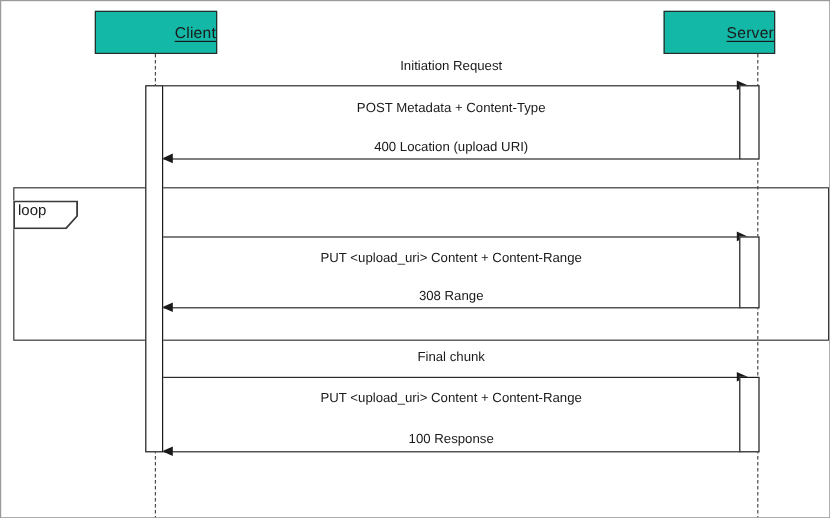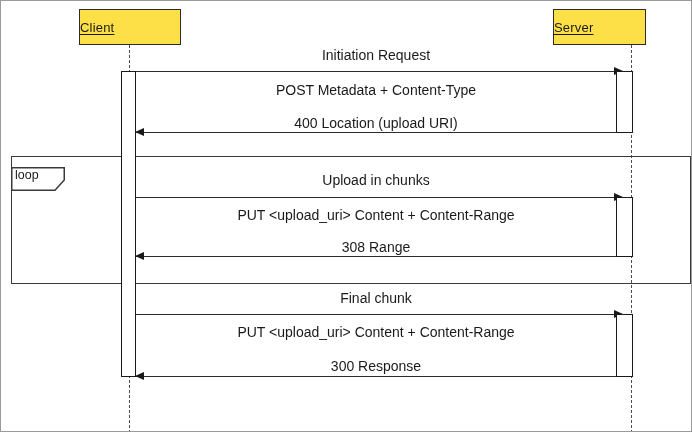--- a/index.html
+++ b/index.html
@@ -20,24 +20,24 @@
     border: 1px solid #9a9a9a;
     box-sizing: border-box;
     overflow: hidden;
   }
 
   
   .participant-box {
     position: absolute;
     box-sizing: border-box;
     border: 1.5px solid #2b2b2b;
-    background: #fde047;
+    background: #14b8a6;
     display: flex;
     align-items: center;
-    justify-content: flex-start;
+    justify-content: flex-end;
     z-index: 40;
   }
   .participant-label {
     font-size: 13px;
     color: #1a1a1a;
     text-decoration: underline;
     text-underline-offset: 2px;
     letter-spacing: 0.2px;
     white-space: nowrap;
   }
@@ -79,21 +79,21 @@
   }
   .arrowhead.right {
     border-top: 4.5px solid transparent;
     border-bottom: 4.5px solid transparent;
     border-left: 9px solid #1a1a1a;
   }
 
   
   .msg-label {
     position: absolute;
-    font-size: 14px;
+    font-size: 11px;
     color: #1a1a1a;
     text-align: center;
     white-space: nowrap;
     z-index: 35;
     line-height: 14px;
   }
 
   
   .fragment {
     position: absolute;
@@ -157,37 +157,36 @@
   <div class="msg-line" style="left:134px; top:70px; width:488px;"></div>
   <div class="arrowhead right" style="left:613px; top:65.5px;"></div>
 
   <div class="msg-label" style="left:135px; top:82px; width:480px;">POST Metadata + Content-Type</div>
 
   <div class="msg-label" style="left:135px; top:115px; width:480px;">400 Location (upload URI)</div>
 
   <div class="msg-line" style="left:135px; top:131px; width:481px;"></div>
   <div class="arrowhead left" style="left:134px; top:126.5px;"></div>
 
-  <div class="msg-label" style="left:135px; top:172px; width:480px;">Upload in chunks</div>
 
   <div class="msg-line" style="left:134px; top:196px; width:488px;"></div>
   <div class="arrowhead right" style="left:613px; top:191.5px;"></div>
 
   <div class="msg-label" style="left:135px; top:207px; width:480px;">PUT &lt;upload_uri&gt; Content + Content-Range</div>
 
   <div class="msg-label" style="left:135px; top:239px; width:480px;">308 Range</div>
 
   <div class="msg-line" style="left:135px; top:255px; width:481px;"></div>
   <div class="arrowhead left" style="left:134px; top:250.5px;"></div>
 
   <div class="msg-label" style="left:135px; top:290px; width:480px;">Final chunk</div>
 
   <div class="msg-line" style="left:134px; top:313px; width:488px;"></div>
   <div class="arrowhead right" style="left:613px; top:308.5px;"></div>
 
   <div class="msg-label" style="left:135px; top:324px; width:480px;">PUT &lt;upload_uri&gt; Content + Content-Range</div>
 
-  <div class="msg-label" style="left:135px; top:358px; width:480px;">300 Response</div>
+  <div class="msg-label" style="left:135px; top:358px; width:480px;">100 Response</div>
 
   <div class="msg-line" style="left:135px; top:375px; width:481px;"></div>
   <div class="arrowhead left" style="left:134px; top:370.5px;"></div>
 
 </div>
 
 </body></html>

